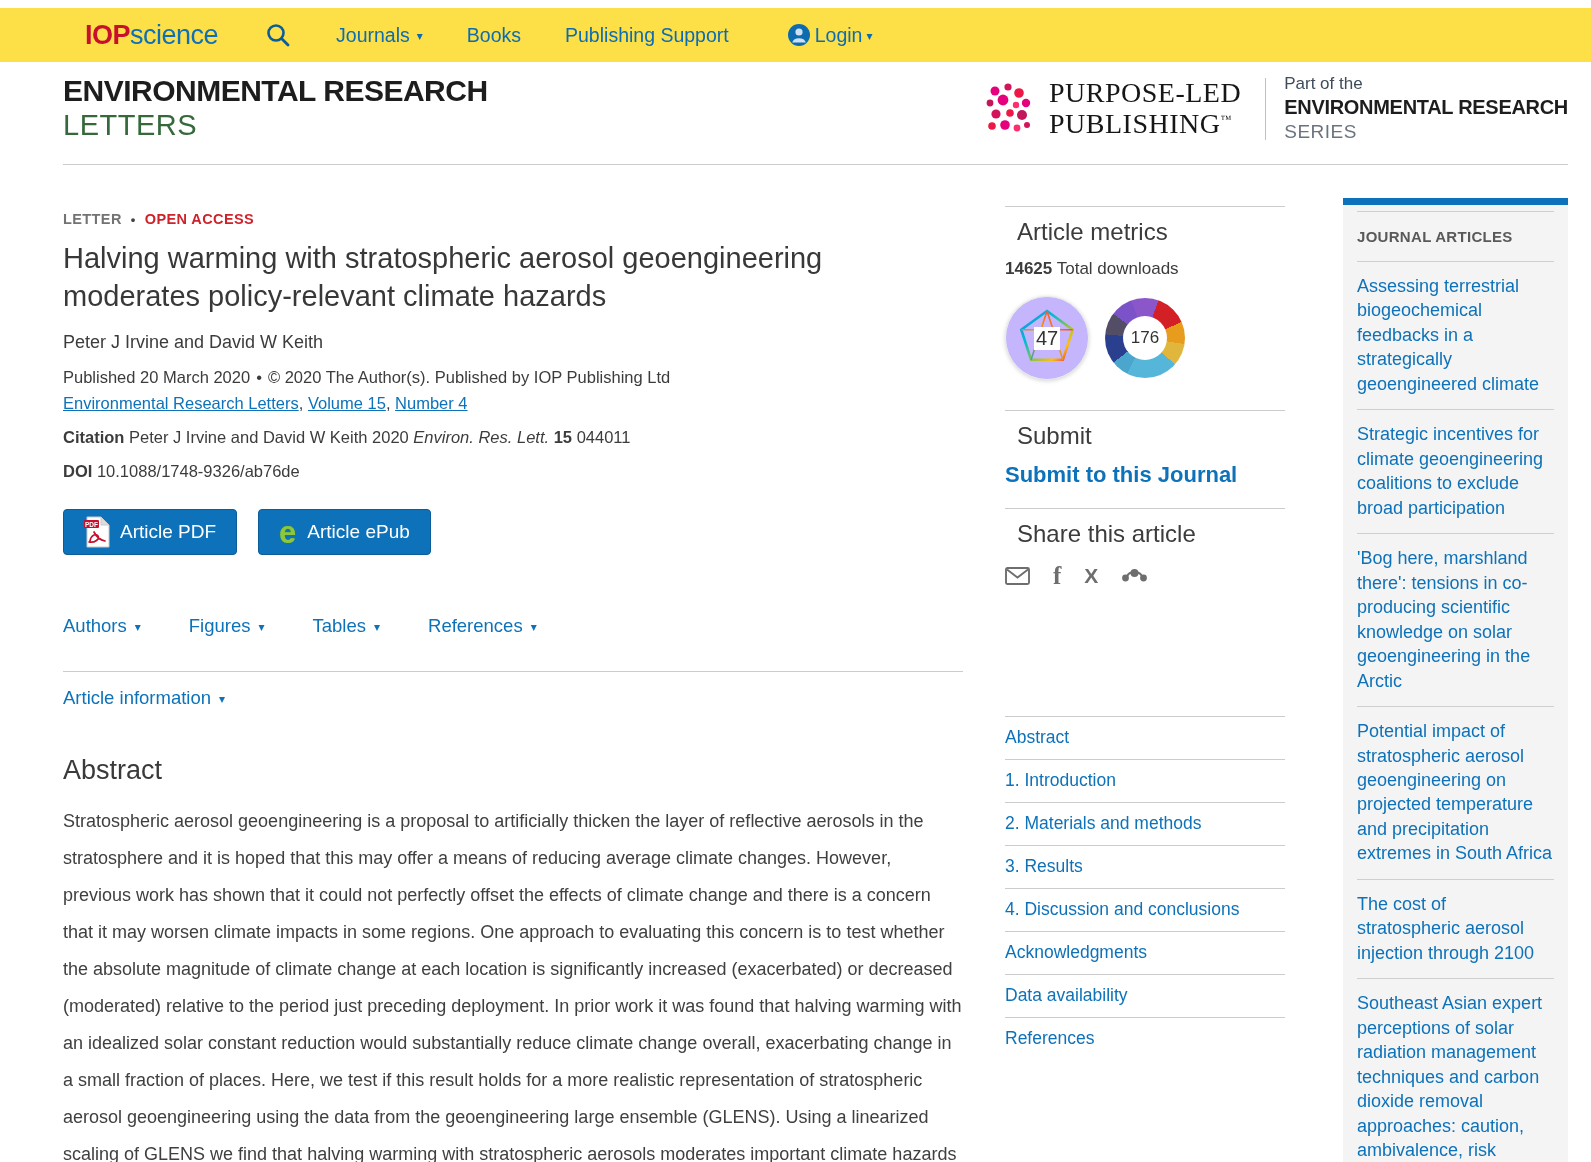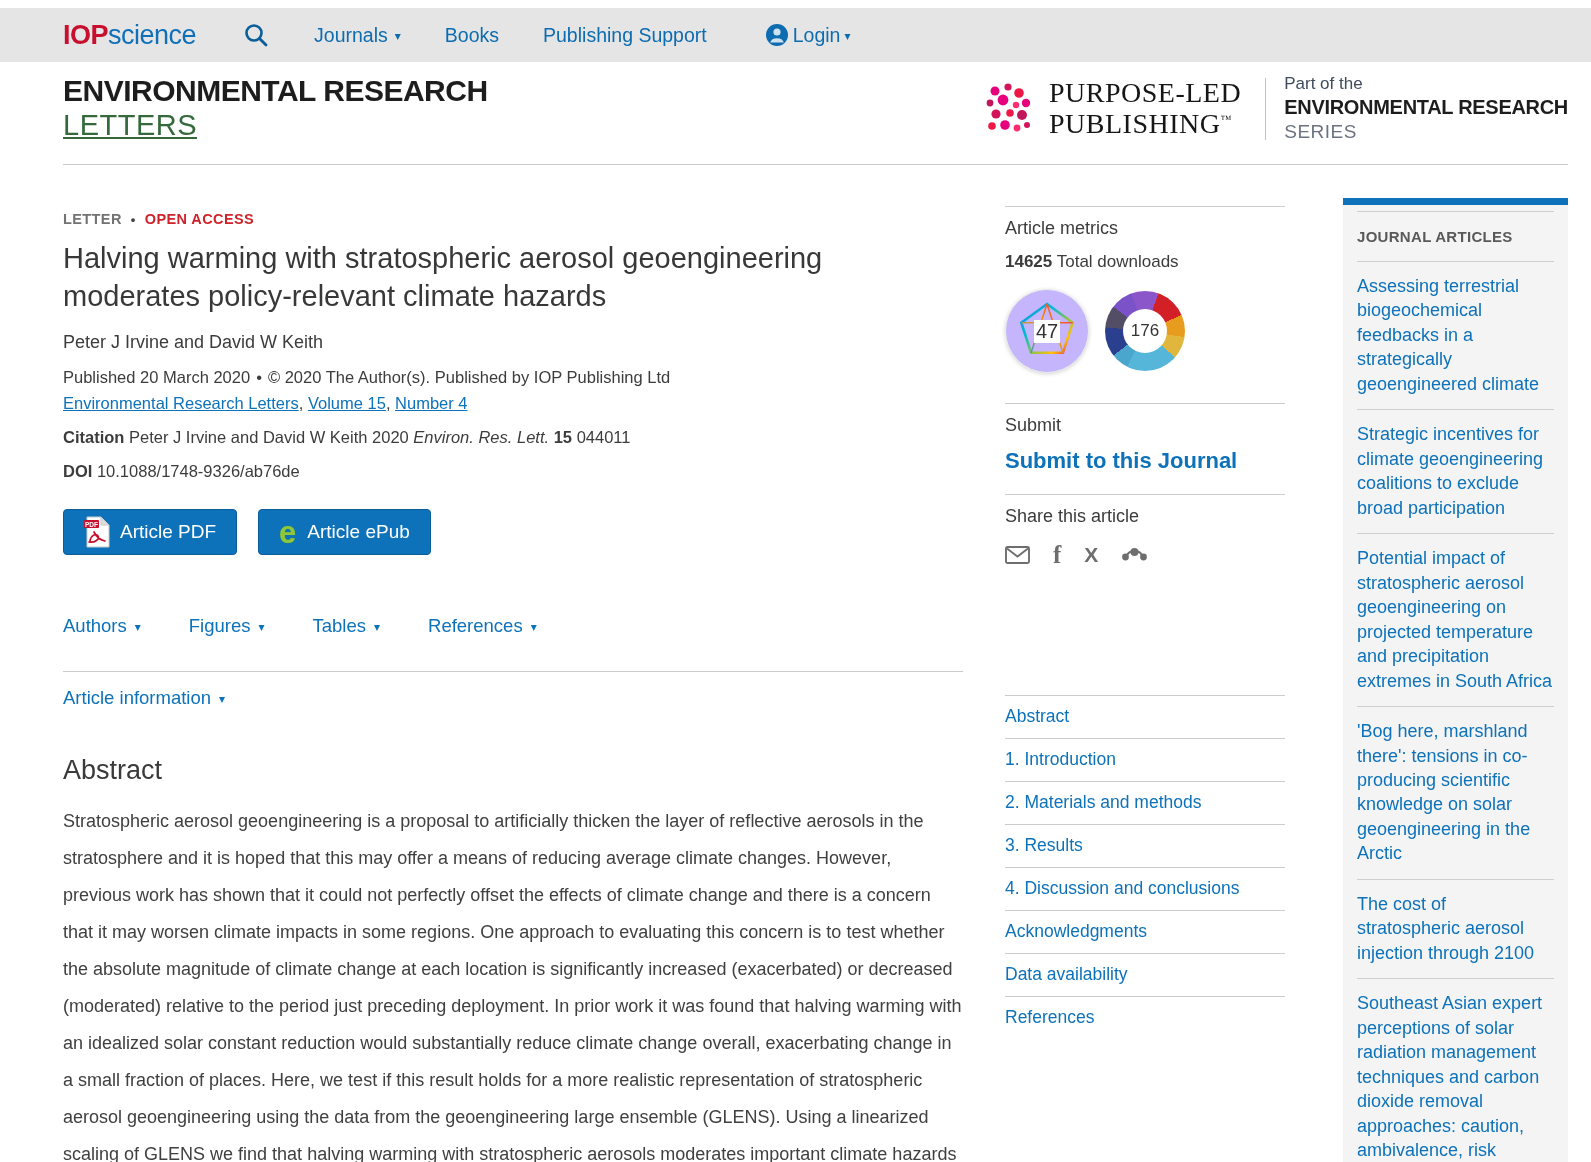--- a/index.html
+++ b/index.html
@@ -2,34 +2,34 @@
 <html><head>
 <meta charset="utf-8">
 <style>
   html,body{margin:0;padding:0;}
   body{
     width:1591px;height:1162px;overflow:hidden;background:#fff;
     font-family:"Liberation Sans","DejaVu Sans",sans-serif;color:#3c3c3c;
   }
   a{text-decoration:none;cursor:pointer;}
   
-  .topbar{margin-top:8px;height:54px;background:#e5e5e5;display:flex;align-items:center;
-    padding-left:63px;box-sizing:border-box;font-size:19.5px;}
+  .topbar{margin-top:8px;height:54px;background:#fde047;display:flex;align-items:center;
+    padding-left:85px;box-sizing:border-box;font-size:19.5px;}
   .brand{font-size:27px;letter-spacing:-0.5px;}
   .brand .iop{font-weight:800;color:#c8102e;}
   .brand .science{font-weight:400;color:#0f70b7;}
   .nav-search{margin-left:46px;display:flex;align-items:center;}
   .nav-link{color:#0d6cb0;margin-left:44px;display:flex;align-items:center;gap:7px;}
   .caret{font-size:12px;line-height:1;position:relative;top:1px;}
   .login-wrap{margin-left:58px;display:flex;align-items:center;gap:4px;color:#0d6cb0;}
   
   .masthead{display:flex;align-items:flex-start;padding:12px 23px 0 63px;height:78px;}
   .jname{line-height:1.1;}
   .jname .l1{font-size:30px;font-weight:700;color:#1d1d1d;letter-spacing:-0.5px;}
-  .jname .l2{font-size:29px;font-weight:400;color:#35693c;letter-spacing:0.5px;margin-top:3px;text-decoration:underline;}
+  .jname .l2{font-size:29px;font-weight:400;color:#35693c;letter-spacing:0.5px;margin-top:3px;}
   .mast-right{margin-left:auto;display:flex;align-items:center;}
   .plp-text{font-family:"Liberation Serif","DejaVu Serif",serif;font-size:28px;color:#161616;
     line-height:1.08;margin-left:14px;letter-spacing:0.5px;}
   .plp-tm{font-size:11px;vertical-align:super;}
   .mast-divider{width:1px;height:62px;background:#b9c2cc;margin:0 18px 0 24px;}
   .series .pre{font-size:17px;color:#3f4c5c;}
   .series .name{font-size:20px;font-weight:700;color:#1d1d1d;margin-top:2px;letter-spacing:-0.3px;}
   .series .suf{font-size:19px;color:#6b7380;margin-top:2px;letter-spacing:0.5px;}
   .rule{border:none;border-top:1px solid #ccc;margin:12px 23px 0 63px;}
   
@@ -60,21 +60,21 @@
     text-shadow:0 0 1px #5a9e1f;margin-right:2px;}
   .dd-row{margin-top:60px;display:flex;gap:48px;font-size:18.5px;}
   .dd-row a,.info-link{color:#0d72b9;display:flex;align-items:center;gap:8px;}
   .mainrule{border:none;border-top:1px solid #ccc;margin:34px 0 0;}
   .info-row{margin-top:15px;font-size:18.5px;}
   h2.abstract{font-size:27px;font-weight:400;color:#3a3a3a;margin:46px 0 0;}
   p.abstract-text{font-size:18px;line-height:37px;margin:17px 0 0;color:#404040;}
   
   .mid .mrule{border:none;border-top:1px solid #ccc;margin:0;}
   .mid .first-rule{margin-top:41px;}
-  .mid h3{font-size:18px;font-weight:400;color:#3c3c3c;margin:11px 0 0;}
+  .mid h3{font-size:24px;font-weight:400;color:#3c3c3c;margin:11px 12px 0;}
   .downloads{font-size:17px;margin-top:13px;}
   .badges{margin-top:17px;display:flex;gap:16px;align-items:center;}
   .dim-badge{width:82px;height:82px;border-radius:50%;background:#c4b5fd;border:1px solid #ececec;
     box-shadow:0 1px 4px rgba(0,0,0,0.18);position:relative;display:flex;align-items:center;justify-content:center;}
   .dim-num{position:absolute;font-size:20px;color:#333;background:#fff;padding:0 2px;}
   .alt-badge{width:80px;height:80px;border-radius:50%;
     background:conic-gradient(from -20deg,#8a56c9 0 11%,#d32027 11% 24%,#e89c1e 24% 33%,#e0b73c 33% 42%,#56b6d9 42% 63%,#4aa6cc 63% 70%,#2b3f8f 70% 82%,#534d66 82% 91%,#7b52c7 91% 100%);
     display:flex;align-items:center;justify-content:center;}
   .alt-inner{width:44px;height:44px;border-radius:50%;background:#fff;display:flex;
     align-items:center;justify-content:center;font-size:17px;color:#333;}
@@ -341,26 +341,26 @@
     <div class="panel">
       <div class="sub">JOURNAL ARTICLES</div>
       <ul class="rel-list">
         <li>
             <a>Assessing terrestrial biogeochemical feedbacks in a strategically geoengineered climate</a>
           </li>
         <li>
             <a>Strategic incentives for climate geoengineering coalitions to exclude broad participation</a>
           </li>
         <li>
+            <a>'Bog here, marshland there': tensions in co-producing scientific knowledge on solar geoengineering in the Arctic</a>
+          </li>
+        <li>
             <a>Potential impact of stratospheric aerosol geoengineering on projected temperature and precipitation extremes in South Africa</a>
           </li>
         <li>
-            <a>'Bog here, marshland there': tensions in co-producing scientific knowledge on solar geoengineering in the Arctic</a>
-          </li>
-        <li>
             <a>The cost of stratospheric aerosol injection through 2100</a>
           </li>
         <li>
             <a>Southeast Asian expert perceptions of solar radiation management techniques and carbon dioxide removal approaches: caution, ambivalence, risk precaution, and research directions</a>
           </li>
       </ul>
     </div>
   </div>
 
 </div>

